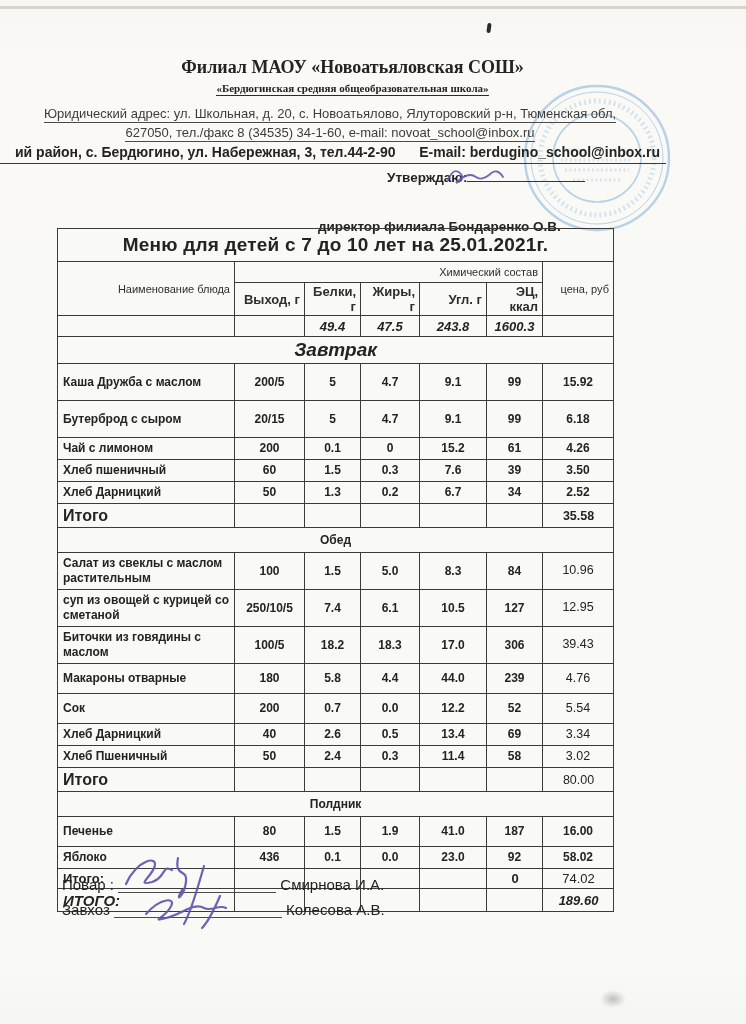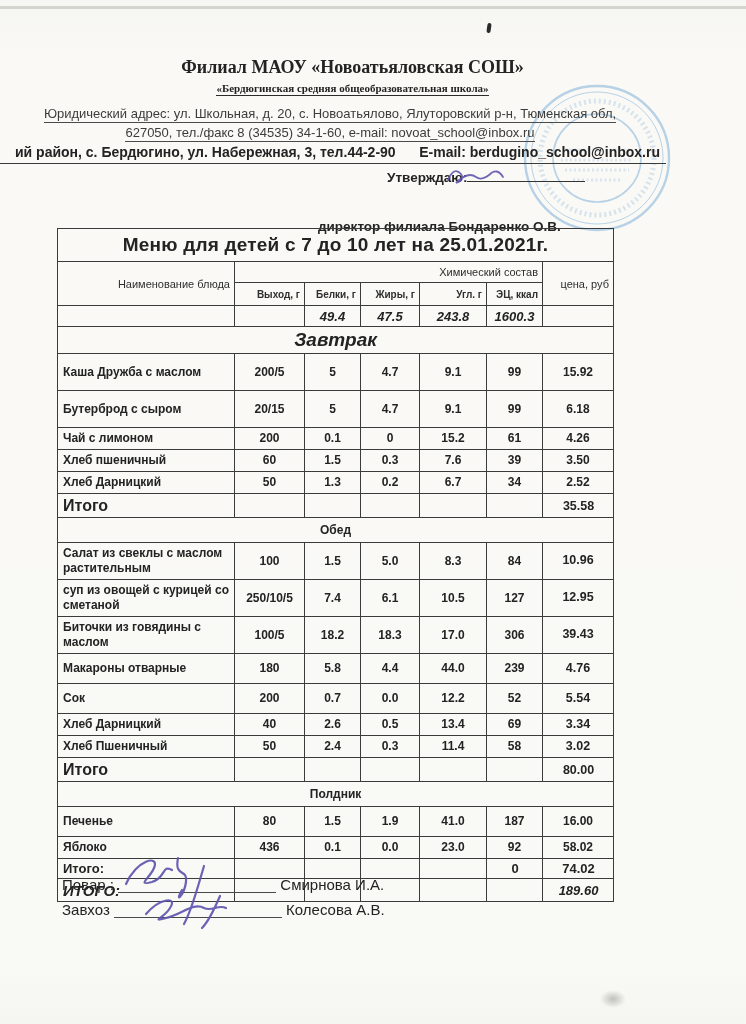--- a/index.html
+++ b/index.html
@@ -29,30 +29,30 @@
 
   
   .stamp{position:absolute;left:505px;top:72px;width:180px;height:175px;pointer-events:none;}
 
   
   table.menu{position:absolute;left:57px;top:228px;width:556px;border-collapse:collapse;table-layout:fixed;}
   table.menu td,table.menu th{border:1.5px solid #3b3b3b;padding:1px 4px;overflow:hidden;}
   tr.title-row th{font-size:19px;font-weight:bold;height:30px;text-align:center;letter-spacing:.2px;}
   tr.head1 th,tr.head2 th{font-weight:normal;font-size:11px;text-align:right;color:#2e2e2e;margin-left:36px;}
   tr.head1 th{height:18px;}
-  tr.head2 th{height:20px;font-weight:bold;font-size:10px;}
+  tr.head2 th{height:20px;font-weight:bold;font-size:13px;}
   th.price-head{font-weight:bold;font-size:13.5px;}
   tr.summary-row td{height:18px;font-weight:bold;font-style:italic;font-size:13px;text-align:center;}
   tr.section-row td{height:22px;text-align:center;font-weight:bold;font-size:12px;}
   tr.section-row.italic td{font-style:italic;font-size:19px;height:24px;}
   tr.dish-row td{font-size:12px;font-weight:bold;text-align:center;height:19px;line-height:1.25;}
   tr.dish-row td.dish-name{text-align:left;padding-left:5px;}
   tr.dish-row.tall td{height:34px;}
   tr.dish-row.roomy td{height:27px;}
-  tr.price-light td:last-child{font-weight:bold;font-size:12.5px;}
+  tr.price-light td:last-child{font-weight:normal;font-size:12.5px;}
   tr.total-row td{height:21px;font-weight:bold;font-size:16px;text-align:left;padding-left:5px;}
   tr.total-row td.num{text-align:center;font-size:12.5px;}
   tr.total-row.small td{font-size:13px;height:17px;}
   tr.grand-total td{height:20px;font-weight:bold;font-style:italic;font-size:15px;text-align:left;padding-left:5px;}
   tr.grand-total td.num{text-align:center;font-size:13px;}
 
   
   .cook-line{position:absolute;left:62px;top:876px;font-size:15px;}
   .steward-line{position:absolute;left:62px;top:901px;font-size:15px;}
   .sig-underline{display:inline-block;border-bottom:1.2px solid #4a4a4a;height:14px;vertical-align:bottom;}

